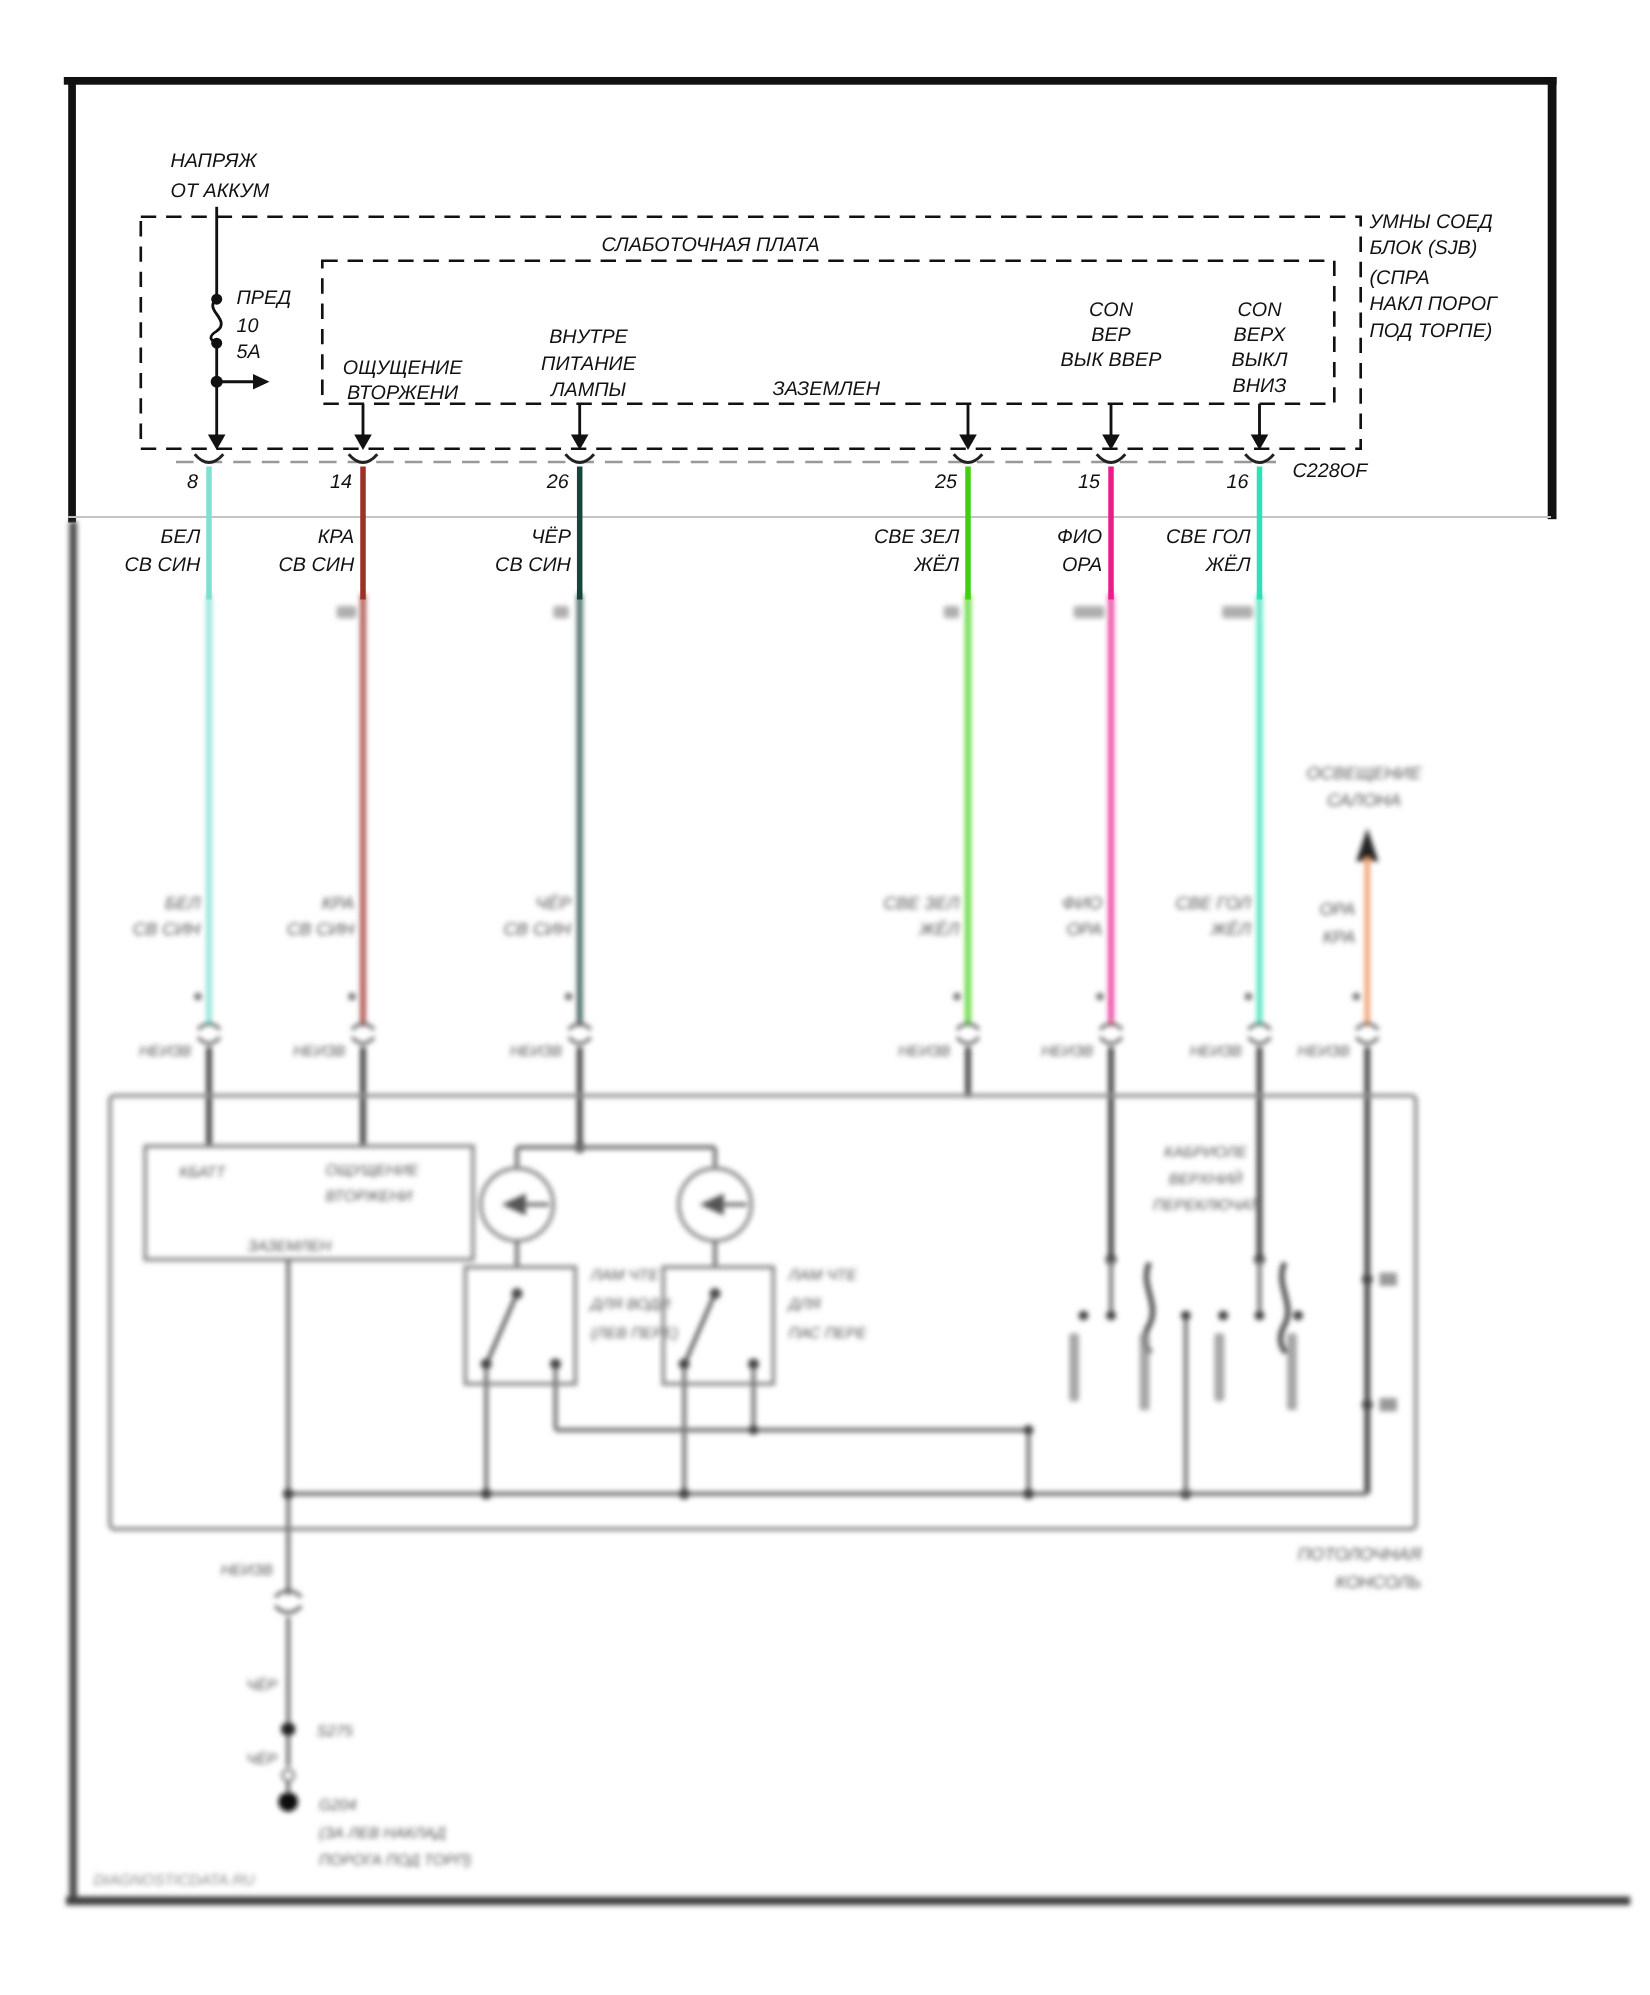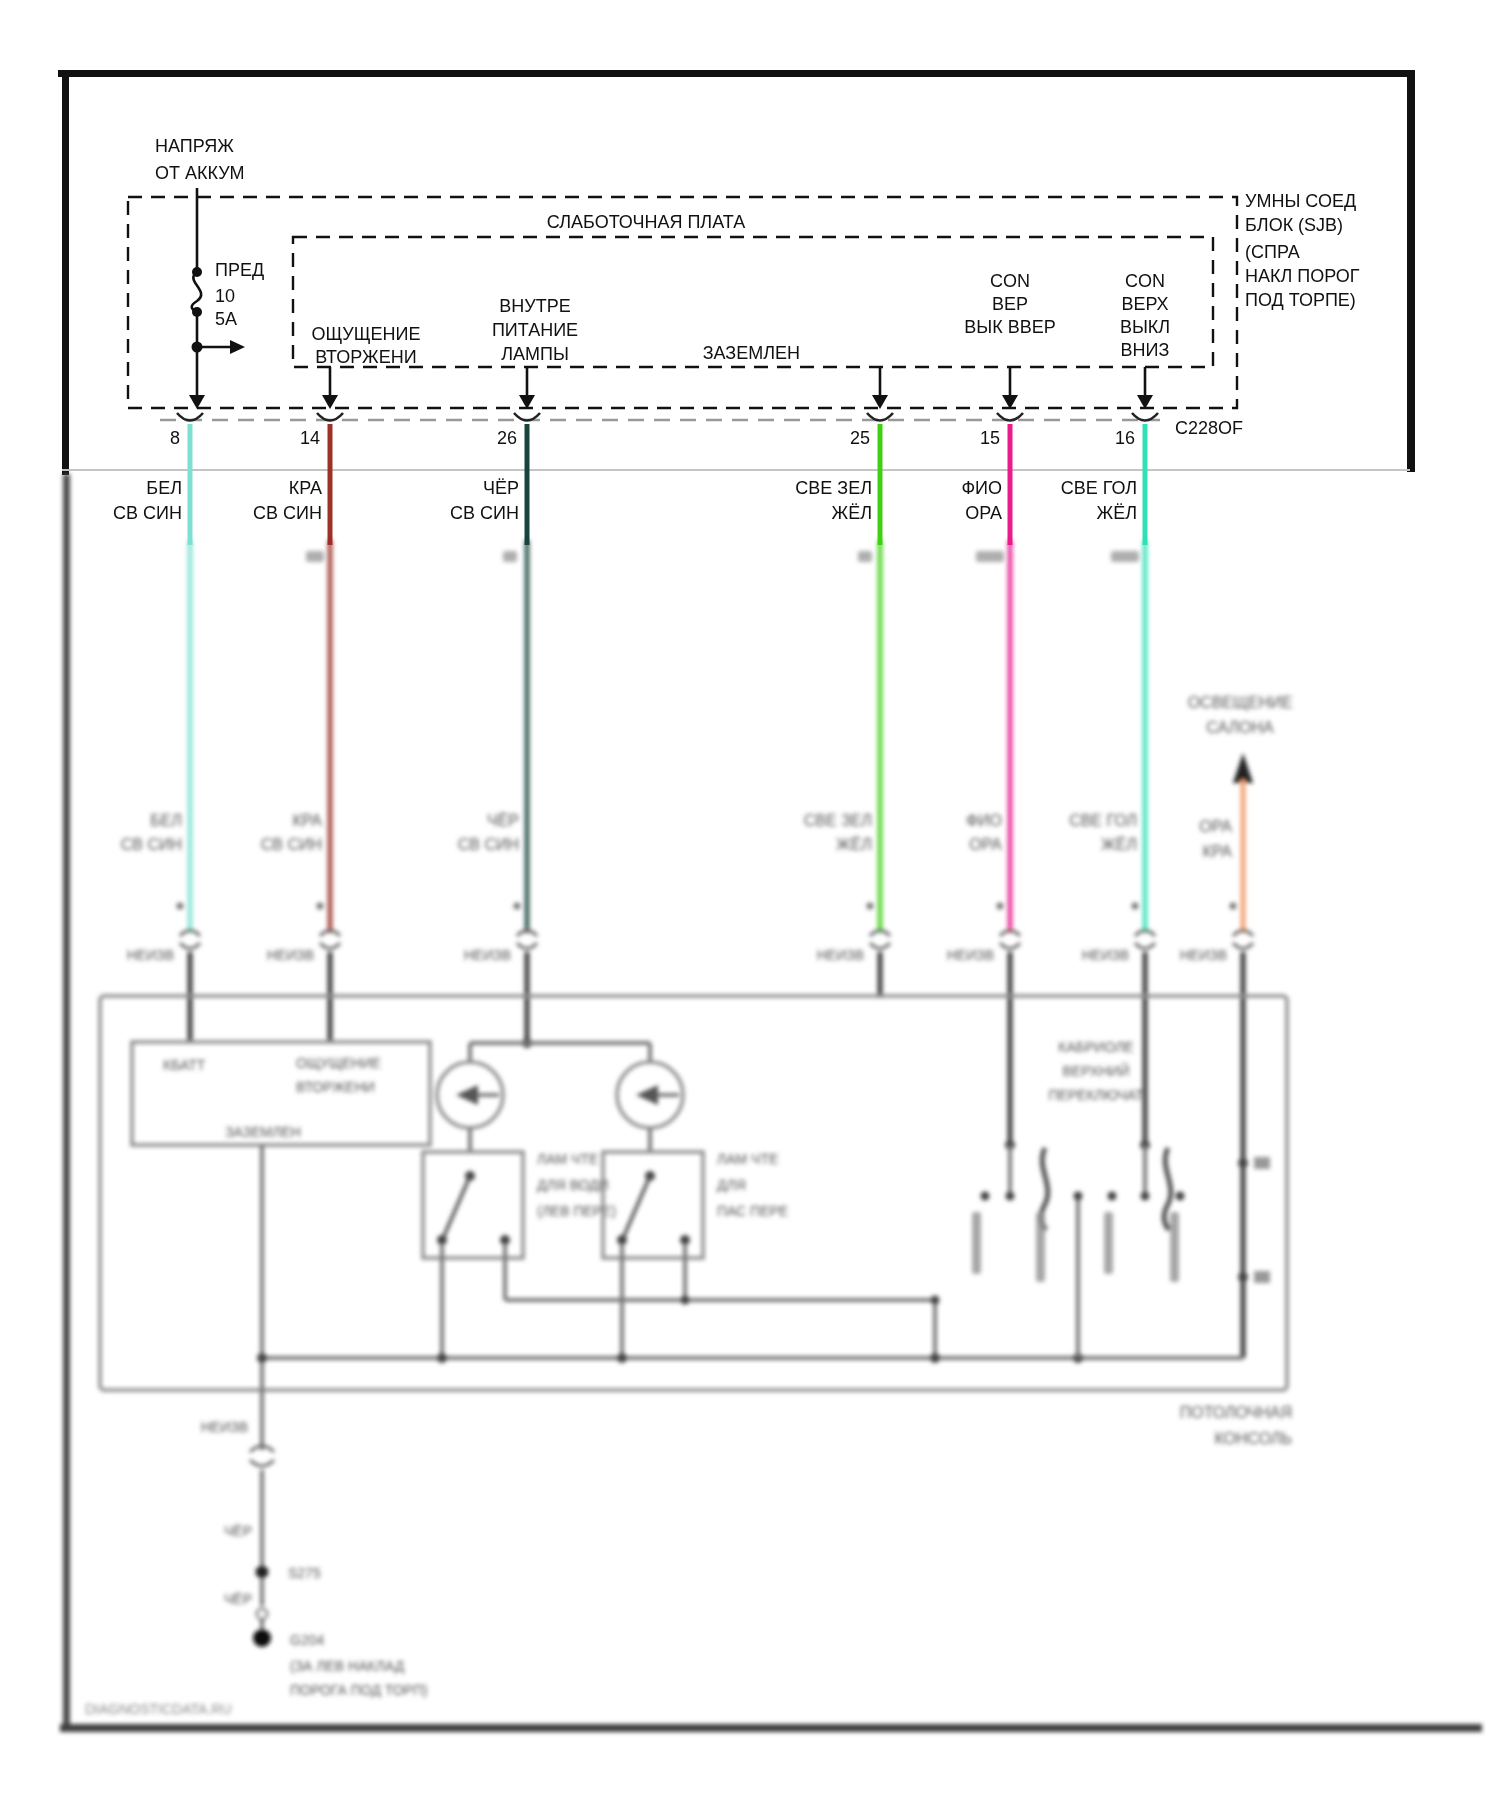--- a/index.html
+++ b/index.html
@@ -1,16 +1,16 @@
 <!DOCTYPE html>
 <html><head>
 <meta charset="utf-8">
 <style>
   html,body{margin:0;padding:0;background:#fff;}
-  .canvas{position:relative;width:1500px;height:1814px;background:#ffffff;overflow:hidden;}
+  .canvas{position:relative;width:1500px;height:1814px;background:#ffffff;overflow:hidden;font-style:italic;}
   svg{display:block;}
   .t  {font-family:"Liberation Sans",sans-serif;font-size:18px;fill:#111;}
   .tn {font-family:"Liberation Sans",sans-serif;font-size:18px;fill:#111;}
   .tb {font-family:"Liberation Sans",sans-serif;font-size:16px;fill:#555;}
   .ts {font-family:"Liberation Sans",sans-serif;font-size:14px;fill:#555;}
   .tw {font-family:"Liberation Sans",sans-serif;font-size:14px;fill:#888;}
   .dash  {fill:none;stroke:#111;stroke-width:2.4;stroke-dasharray:14 9;}
   .gdash {fill:none;stroke:#999;stroke-width:2.4;stroke-dasharray:16 10;}
   .wire  {fill:none;stroke-width:5;}
   .gw    {fill:none;stroke:#4c4c4c;stroke-width:5.5;}

